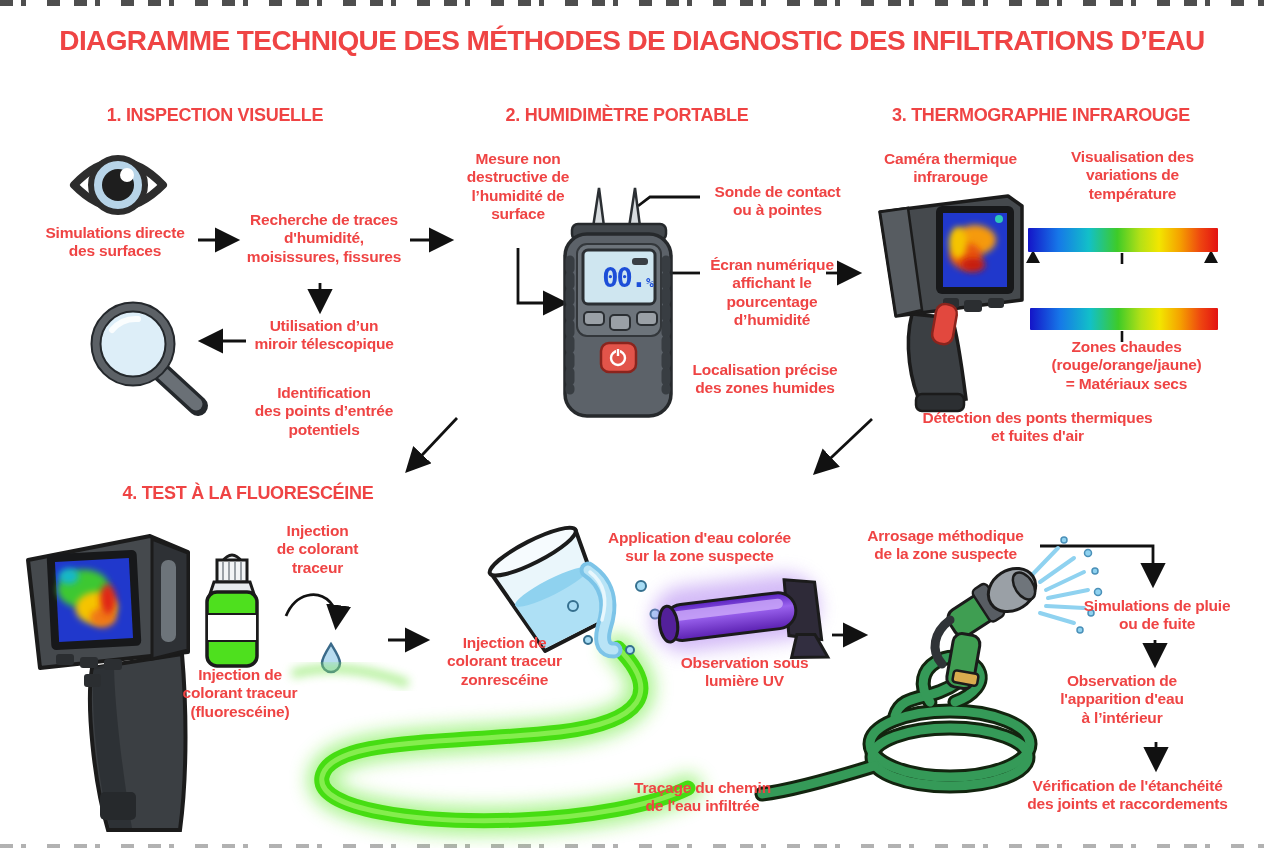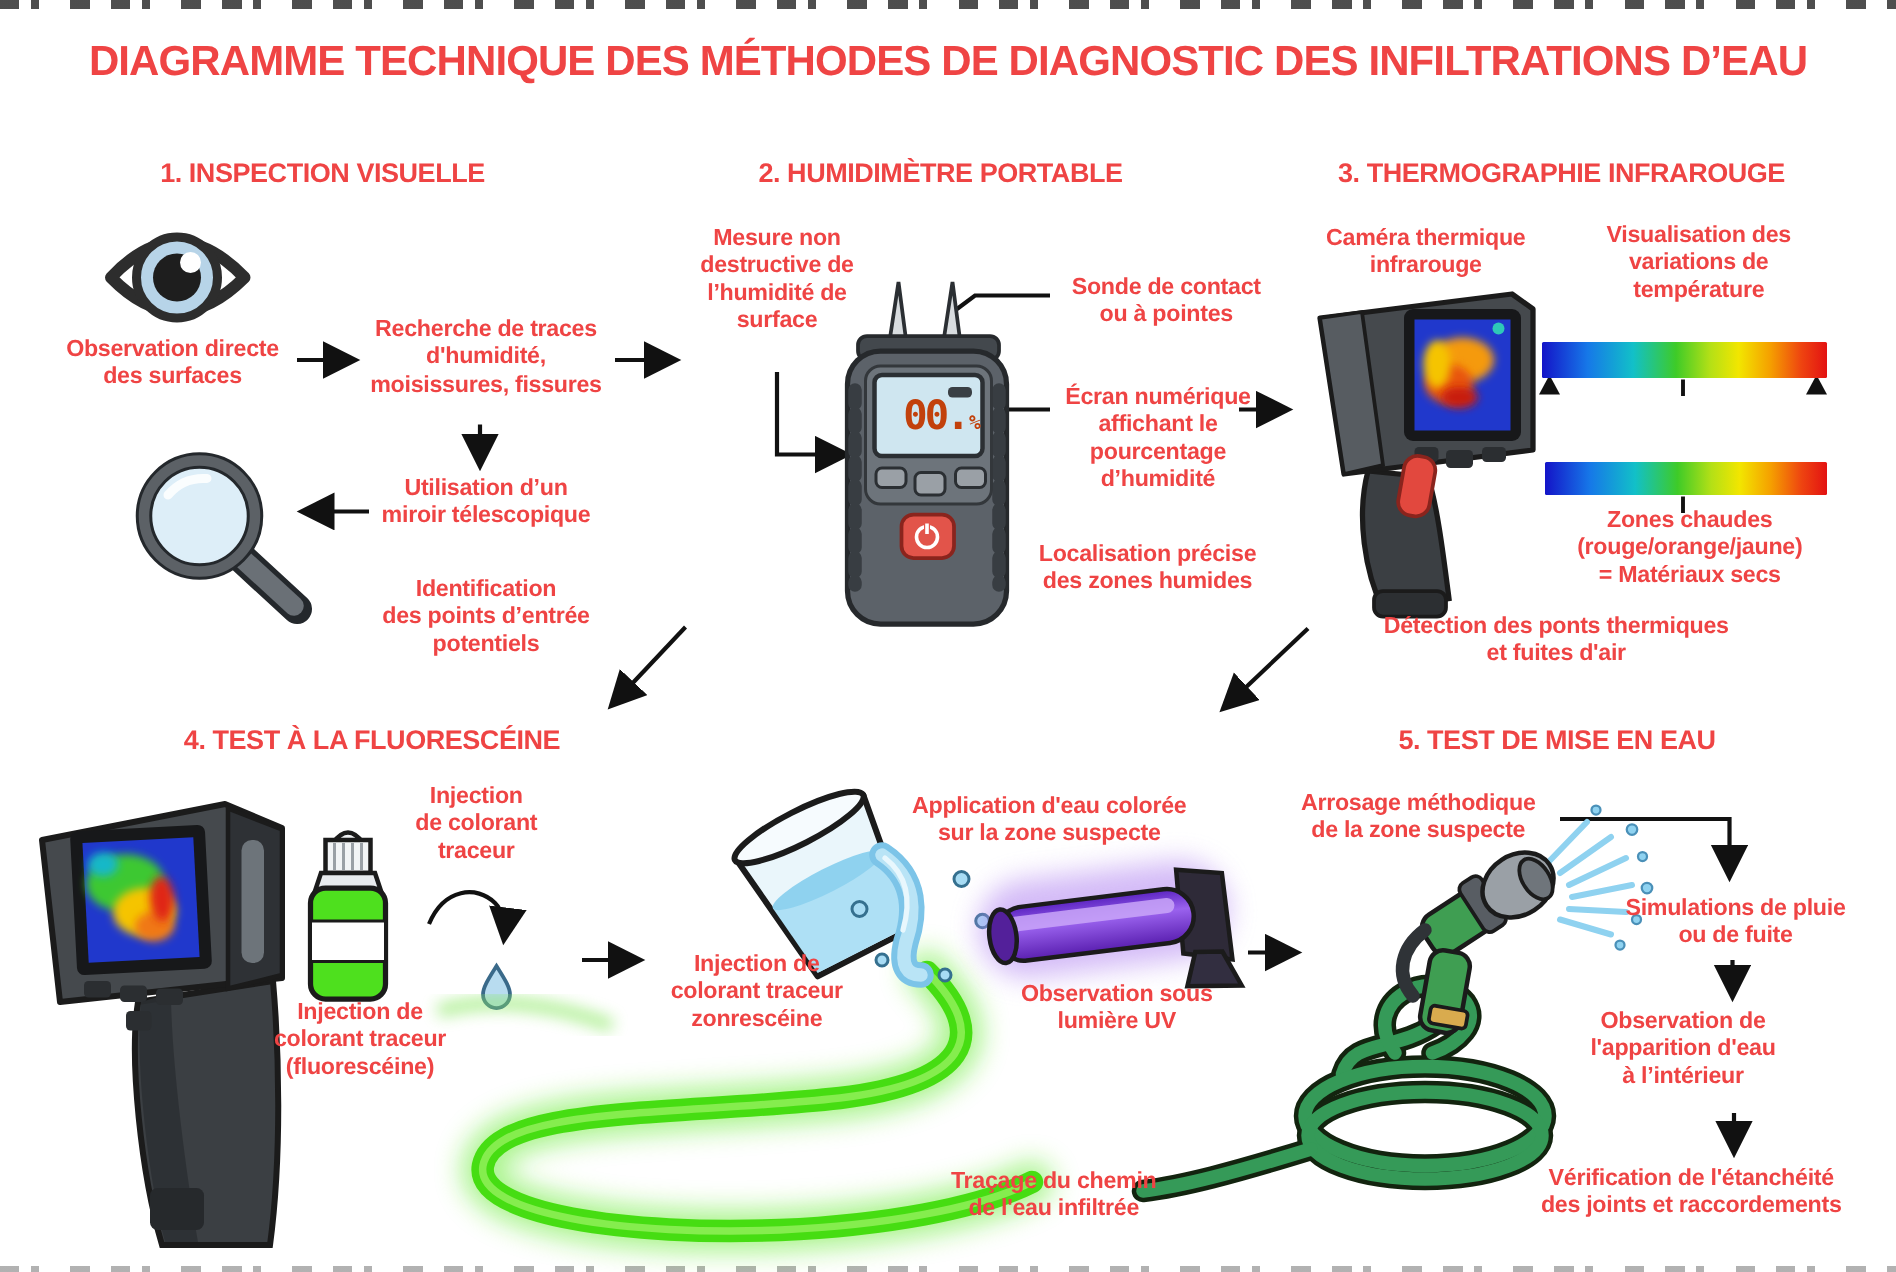--- a/index.html
+++ b/index.html
@@ -9,21 +9,21 @@
      line-height:1.18;letter-spacing:-0.2px;font-size:15.5px;}
   .hdr{font-size:18px;letter-spacing:-0.3px;}
   .title{font-size:28px;letter-spacing:-0.6px;width:1264px;left:0;top:24px;}
   .gradbar{position:absolute;border-radius:1px;
      background:linear-gradient(90deg,#1414c8 0%,#1678e8 16%,#12c0c8 32%,#3ecb28 47%,
                 #b4e016 59%,#f2e600 69%,#f5a000 80%,#ee4410 91%,#e31212 100%);}
   .edgecrop{position:absolute;left:0;width:1264px;opacity:.8;
      background:repeating-linear-gradient(90deg,#222 0 13px,transparent 13px 21px,#222 21px 26px,
                 transparent 26px 47px,#222 47px 60px,transparent 60px 74px);}
   .lcd{position:absolute;left:585px;top:254px;width:86px;height:46px;display:flex;
-       align-items:center;justify-content:center;color:#c2410c;
+       align-items:center;justify-content:center;color:#1d4ed8;
        font-family:"DejaVu Sans Mono",monospace;font-weight:700;}
   .lcd .big{font-size:27px;letter-spacing:-2px;}
   .lcd .small{font-size:13px;margin-left:1px;margin-top:10px;}
   .lcdpill{position:absolute;left:632px;top:258px;width:16px;height:7px;background:#3a3f44;border-radius:3px;}
   svg{position:absolute;left:0;top:0;}
 </style>
 </head>
 <body>
 
 <div class="canvas">
@@ -242,21 +242,21 @@
       <line x1="1122" y1="331" x2="1122" y2="342" stroke="#111" stroke-width="2.6"></line>
     </g>
   </svg>
 
   <div class="gradbar" style="left:1028px;top:228px;width:190px;height:24px;"></div>
   <div class="gradbar" style="left:1030px;top:308px;width:188px;height:22px;"></div>
 
   <div class="t title">DIAGRAMME TECHNIQUE DES MÉTHODES DE DIAGNOSTIC DES INFILTRATIONS D’EAU</div>
 
   <div class="t hdr" style="left:40px;top:105px;width:350px;">1. INSPECTION VISUELLE</div>
-  <div class="t" style="left:30px;top:224px;width:170px;">Observation directe
+  <div class="t" style="left:30px;top:224px;width:170px;">Simulations directe
 des surfaces</div>
   <div class="t" style="left:238px;top:211px;width:172px;">Recherche de traces
 d'humidité,
 moisissures, fissures</div>
   <div class="t" style="left:240px;top:317px;width:168px;">Utilisation d’un
 miroir télescopique</div>
   <div class="t" style="left:240px;top:384px;width:168px;">Identification
 des points d’entrée
 potentiels</div>
 
@@ -301,21 +301,20 @@
   <div class="t" style="left:432px;top:634px;width:145px;">Injection de
 colorant traceur
 zonrescéine</div>
   <div class="t" style="left:592px;top:529px;width:215px;">Application d'eau colorée
 sur la zone suspecte</div>
   <div class="t" style="left:662px;top:654px;width:165px;">Observation sous
 lumière UV</div>
   <div class="t" style="left:615px;top:779px;width:175px;">Traçage du chemin
 de l'eau infiltrée</div>
 
-  <div class="t hdr" style="left:863px;top:483px;width:350px;">5. TEST DE MISE EN EAU</div>
   <div class="t" style="left:848px;top:527px;width:195px;">Arrosage méthodique
 de la zone suspecte</div>
   <div class="t" style="left:1062px;top:597px;width:190px;">Simulations de pluie
 ou de fuite</div>
   <div class="t" style="left:1036px;top:672px;width:172px;">Observation de
 l'apparition d'eau
 à l’intérieur</div>
   <div class="t" style="left:1000px;top:777px;width:255px;">Vérification de l'étanchéité
 des joints et raccordements</div>
 

